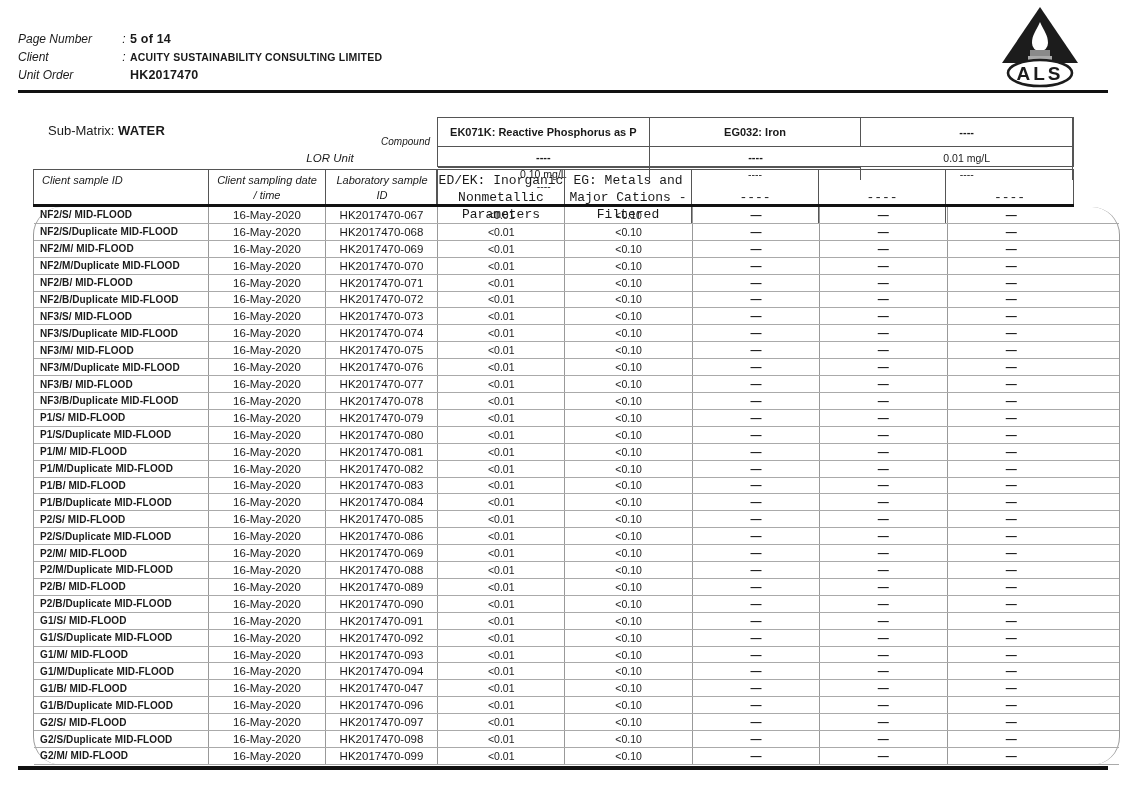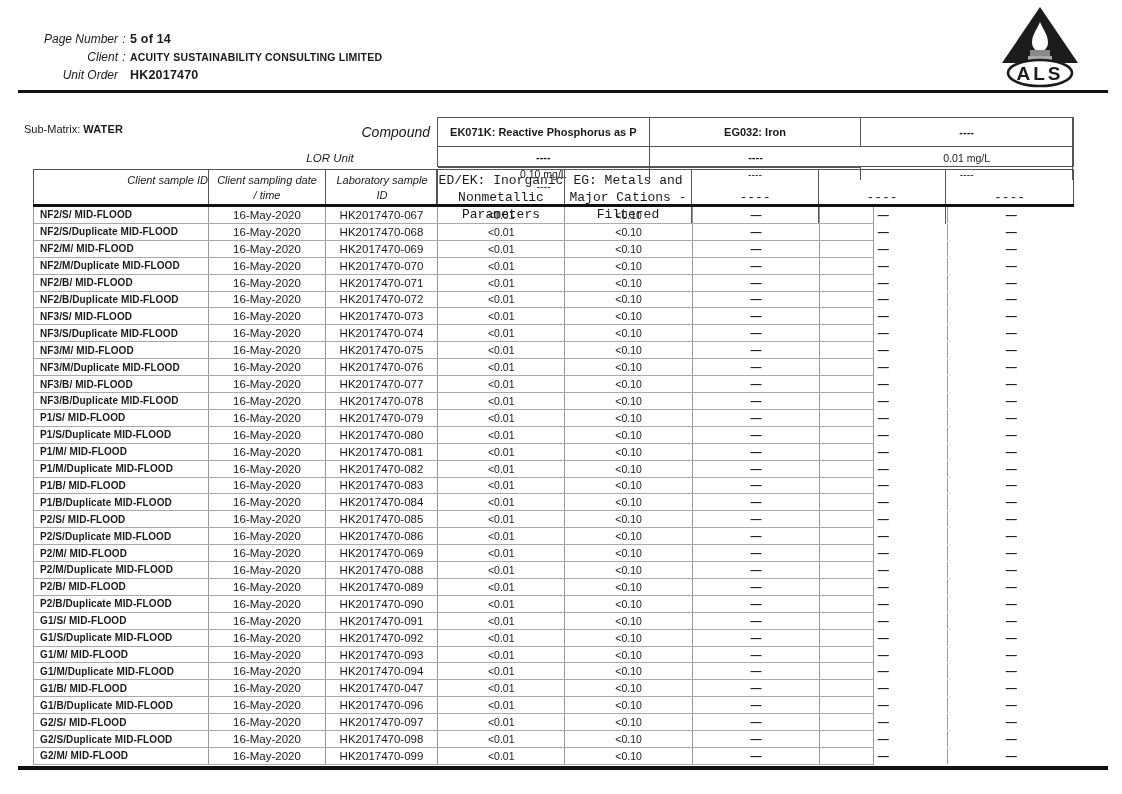--- a/index.html
+++ b/index.html
@@ -4,33 +4,33 @@
 <style>
   html,body{margin:0;padding:0;background:#e8e8e8;}
   .page{
     position:relative;width:1122px;height:794px;background:#ffffff;
     font-family:"Liberation Sans","DejaVu Sans",sans-serif;color:#1a1a1a;
     overflow:hidden;margin:0 auto;
   }
   
   .hfields{position:absolute;left:18px;top:32px;}
   .hrow{display:flex;align-items:baseline;height:18px;}
-  .hlabel{font-style:italic;font-size:12px;width:100px;text-align:right;}
+  .hlabel{font-style:italic;font-size:12px;width:100px;}
   .hsep{font-style:italic;font-size:12px;width:12px;text-align:center;}
   .hval{font-weight:bold;font-size:12.5px;letter-spacing:.2px;}
   .hval.small{font-size:10.5px;}
   .logo{position:absolute;left:988px;top:6px;width:104px;height:82px;}
   .rule{position:absolute;background:#111;}
   .top-rule{left:18px;top:90px;width:1090px;height:3px;}
   .mid-rule{left:33px;top:204px;width:1041px;height:3px;}
   .bottom-rule{left:18px;top:766px;width:1090px;height:4px;}
   
-  .submatrix{position:absolute;left:24px;top:123px;font-size:11px;}
+  .submatrix{position:absolute;left:48px;top:123px;font-size:13px;}
   .submatrix b{letter-spacing:.2px;}
-  .compound-label{position:absolute;left:230px;top:124px;width:200px;text-align:right;font-style:italic;font-size:14px;}
+  .compound-label{position:absolute;left:230px;top:136px;width:200px;text-align:right;font-style:italic;font-size:10px;}
   .lor-label{position:absolute;left:230px;top:152px;width:200px;text-align:center;font-style:italic;font-size:11.5px;}
   
   .analyte-head{
     position:absolute;left:437px;top:117px;width:637px;height:50px;
     display:grid;grid-template-columns:repeat(3,1fr);grid-template-rows:29px 21px;
     border:1px solid #555;box-sizing:border-box;
   }
   .analyte-head .cellh{border-right:1px solid #555;border-bottom:1px solid #555;
     display:flex;align-items:center;justify-content:center;text-align:center;box-sizing:border-box;}
   .analyte-head .cellh:nth-child(5n){border-right:none;}
@@ -49,25 +49,25 @@
   
   .left-head{
     position:absolute;left:33px;top:169px;width:404px;height:36px;
     display:grid;grid-template-columns:175px 117px 112px;
     border:1px solid #555;box-sizing:border-box;
   }
   .left-head .cellL{border-right:1px solid #555;box-sizing:border-box;
     font-style:italic;font-size:11px;line-height:1.35;padding-top:3px;
     display:flex;flex-direction:column;align-items:center;text-align:center;}
   .left-head .cellL:last-child{border-right:none;}
-  .left-head .cellL.first{align-items:flex-end;padding-left:8px;text-align:left;}
+  .left-head .cellL.first{align-items:flex-start;padding-left:8px;text-align:left;}
   
   .data-grid{
-    position:absolute;left:33px;top:207px;width:841px;
-    border-left:1px solid #999;border-right:1px solid #999;box-sizing:border-box;
+    position:absolute;left:33px;top:207px;width:1087px;
+    border-left:1px solid #999;border-right:1px solid #999;box-sizing:border-box;border-radius:28px;
   }
   .drow{display:grid;grid-template-columns:175px 117px 112px repeat(5,127.4px);height:16.91px;
     border-bottom:1px solid #aaa;box-sizing:border-box;}
   .cell{border-right:1px solid #999;box-sizing:border-box;display:flex;align-items:center;justify-content:center;overflow:hidden;}
   .cell:last-child{border-right:none;}
   .id-cell{justify-content:flex-start;padding-left:6px;font-weight:bold;font-size:10px;letter-spacing:.1px;}
   .date-cell,.lab-cell{font-size:11.5px;}
   .val-cell{font-size:10.5px;}
   .val-cell.dash{font-weight:bold;font-size:11px;}
 </style>

